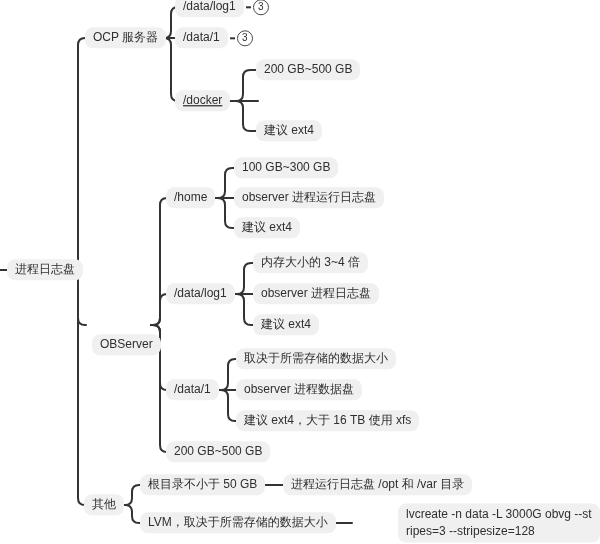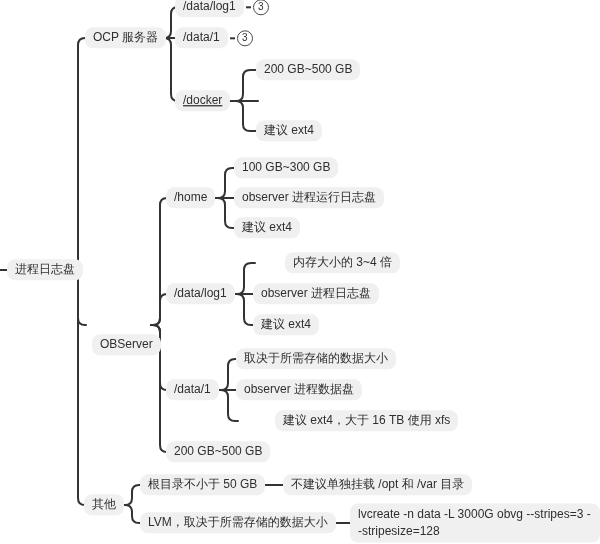--- a/index.html
+++ b/index.html
@@ -30,20 +30,21 @@
     font-size: 12px;
     line-height: 1.45;
     padding: 2px 8px;
     border-radius: 8px;
     white-space: nowrap;
   }
   .bubble.wrap {
     white-space: normal;
     overflow-wrap: anywhere;
     word-break: break-all;
+    margin-left: 48px;
   }
   .badge-dash {
     display: inline-block;
     width: 5px;
     height: 2px;
     background: var(--line, #333333);
     flex: 0 0 auto;
   }
   .badge {
     box-sizing: border-box;
@@ -128,52 +129,52 @@
     </div>
     <div class="node" style="left: 234px; top: 198px; text-align: right;">
       <div class="bubble">observer 进程运行日志盘</div>
     </div>
     <div class="node" style="left: 234px; top: 228px;">
       <div class="bubble">建议 ext4</div>
     </div>
     <div class="node" style="left: 166px; top: 294px;">
       <div class="bubble">/data/log1</div>
     </div>
-    <div class="node" style="left: 253px; top: 263px; margin-left: 32px;">
+    <div class="node" style="left: 253px; top: 263px;">
       <div class="bubble">内存大小的 3~4 倍</div>
     </div>
     <div class="node" style="left: 253px; top: 294px; text-align: center;">
       <div class="bubble">observer 进程日志盘</div>
     </div>
     <div class="node" style="left: 253px; top: 325px;">
       <div class="bubble">建议 ext4</div>
     </div>
     <div class="node" style="left: 166px; top: 390px;">
       <div class="bubble">/data/1</div>
     </div>
     <div class="node" style="left: 236px; top: 359px;">
       <div class="bubble">取决于所需存储的数据大小</div>
     </div>
     <div class="node" style="left: 236px; top: 390px;">
       <div class="bubble">observer 进程数据盘</div>
     </div>
-    <div class="node" style="left: 236px; top: 421px; margin-left: 39px;">
+    <div class="node" style="left: 236px; top: 421px;">
       <div class="bubble">建议 ext4，大于 16 TB 使用 xfs</div>
     </div>
     <div class="node" style="left: 166px; top: 452px;">
       <div class="bubble">200 GB~500 GB</div>
     </div>
     <div class="node" style="left: 84px; top: 505px;">
       <div class="bubble">其他</div>
     </div>
     <div class="node" style="left: 140px; top: 485px;">
       <div class="bubble">根目录不小于 50 GB</div>
     </div>
     <div class="node" style="left: 283px; top: 485px;">
-      <div class="bubble">不建议单独挂载 /opt 和 /var 目录</div>
+      <div class="bubble">进程运行日志盘 /opt 和 /var 目录</div>
     </div>
     <div class="node" style="left: 140px; top: 523px;">
       <div class="bubble">LVM，取决于所需存储的数据大小</div>
     </div>
     <div class="node" style="left: 350px; top: 523px;">
       <div class="bubble wrap" style="max-width: 238px;">lvcreate -n data -L 3000G obvg --stripes=3 --stripesize=128</div>
     </div>
   </div>
 
 </body></html>

